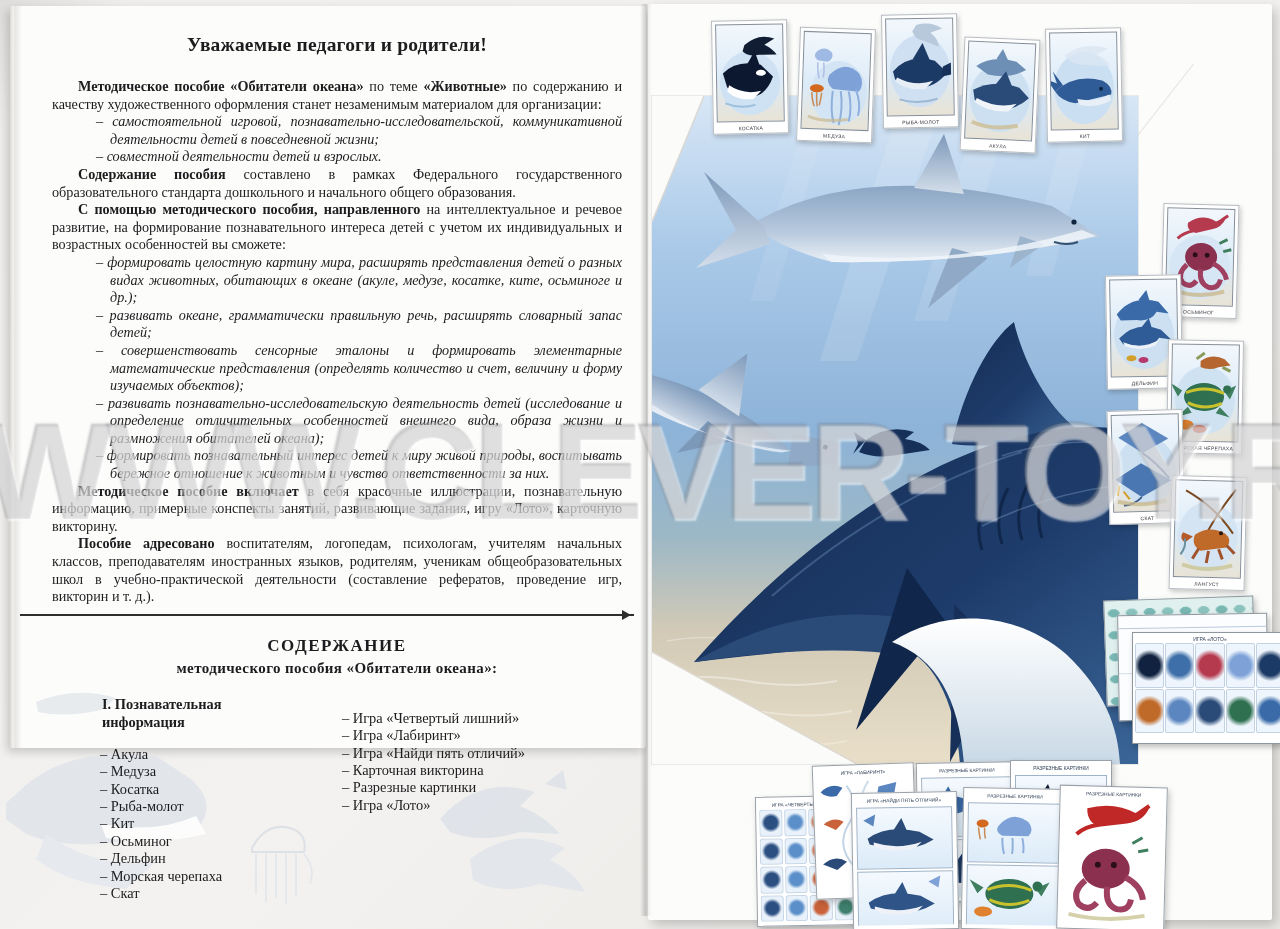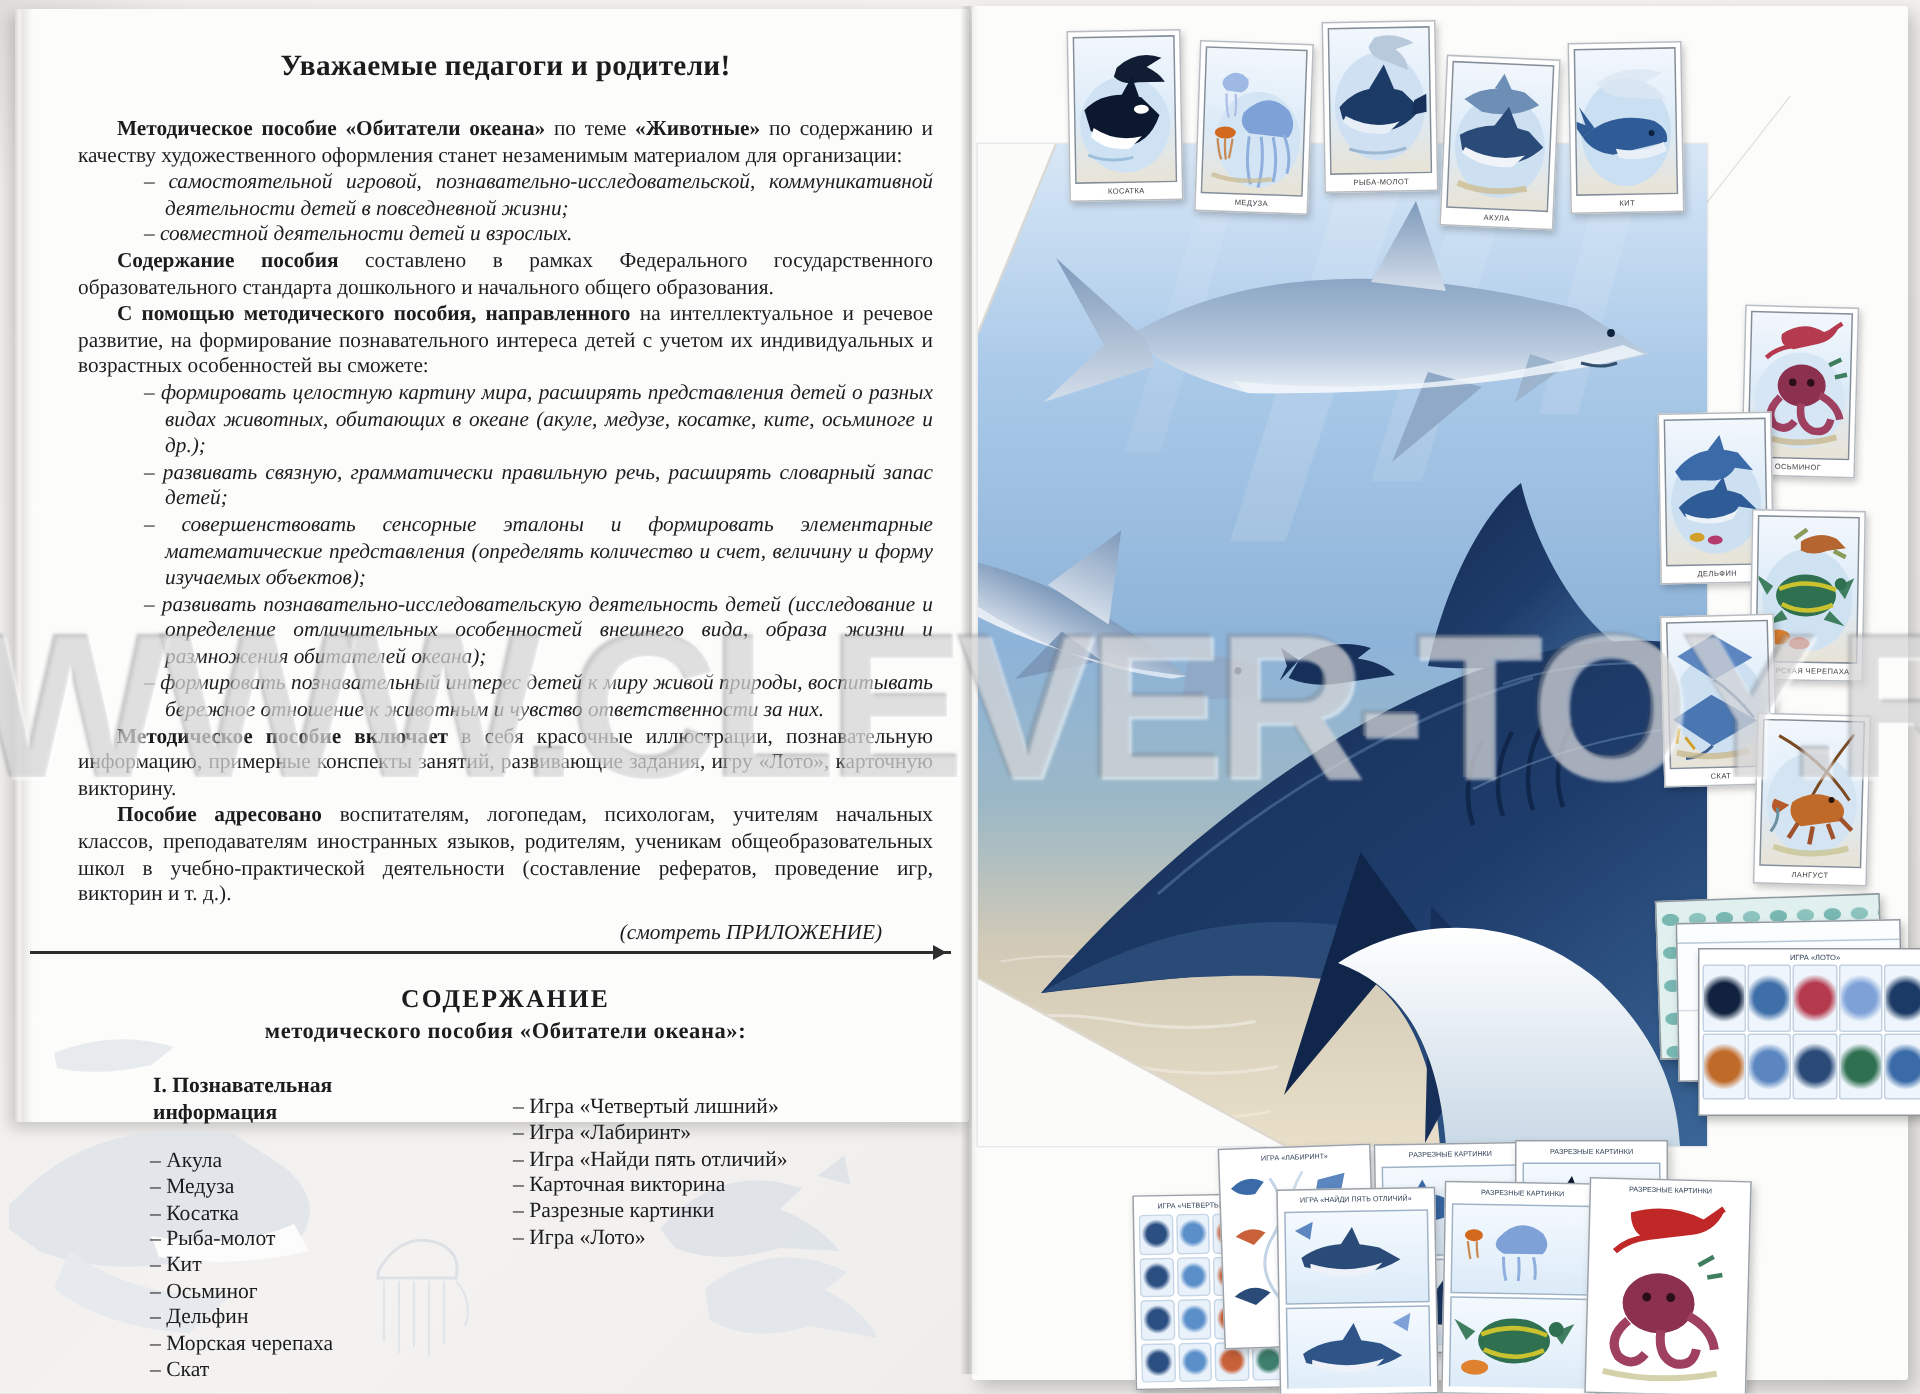--- a/index.html
+++ b/index.html
@@ -103,32 +103,31 @@
         <li>– самостоятельной игровой, познавательно-исследовательской, коммуникативной деятельности детей в повседневной жизни;</li>
         <li>– совместной деятельности детей и взрослых.</li>
       </ul>
 
       <p class="para"><b>Содержание пособия</b><span> составлено в рамках Федерального государственного образовательного стандарта дошкольного и начального общего образования.</span></p>
 
       <p class="para"><b>С помощью методического пособия, направленного</b><span> на интеллектуальное и речевое развитие, на формирование познавательного интереса детей с учетом их индивидуальных и возрастных особенностей вы сможете:</span></p>
 
       <ul class="blist">
         <li>– формировать целостную картину мира, расширять представления детей о разных видах животных, обитающих в океане (акуле, медузе, косатке, ките, осьминоге и др.);</li>
-        <li>– развивать связную, грамматически правильную речь, расширять словарный запас детей;</li>
+        <li>– развивать океане, грамматически правильную речь, расширять словарный запас детей;</li>
         <li>– совершенствовать сенсорные эталоны и формировать элементарные математические представления (определять количество и счет, величину и форму изучаемых объектов);</li>
         <li>– развивать познавательно-исследовательскую деятельность детей (исследование и определение отличительных особенностей внешнего вида, образа жизни и размножения обитателей океана);</li>
         <li>– формировать познавательный интерес детей к миру живой природы, воспитывать бережное отношение к животным и чувство ответственности за них.</li>
       </ul>
 
       <p class="para"><b>Методическое пособие включает</b><span> в себя красочные иллюстрации, познавательную информацию, примерные конспекты занятий, развивающие задания, игру «Лото», карточную викторину.</span></p>
 
       <p class="para"><b>Пособие адресовано</b><span> воспитателям, логопедам, психологам, учителям начальных классов, преподавателям иностранных языков, родителям, ученикам общеобразовательных школ в учебно-практической деятельности (составление рефератов, проведение игр, викторин и т. д.).</span></p>
 
       <div class="appendix">
-        <div class="app-note">(смотреть ПРИЛОЖЕНИЕ)</div>
         <div class="app-line"></div>
       </div>
 
       <div class="contents">
         <p class="toc-h1">СОДЕРЖАНИЕ</p>
         <p class="toc-h2">методического пособия «Обитатели океана»:</p>
         <div class="cols">
           <div class="tcol1">
             <div class="tcol-h"><span>I. Познавательная</span><br>
             <span>информация</span></div>

